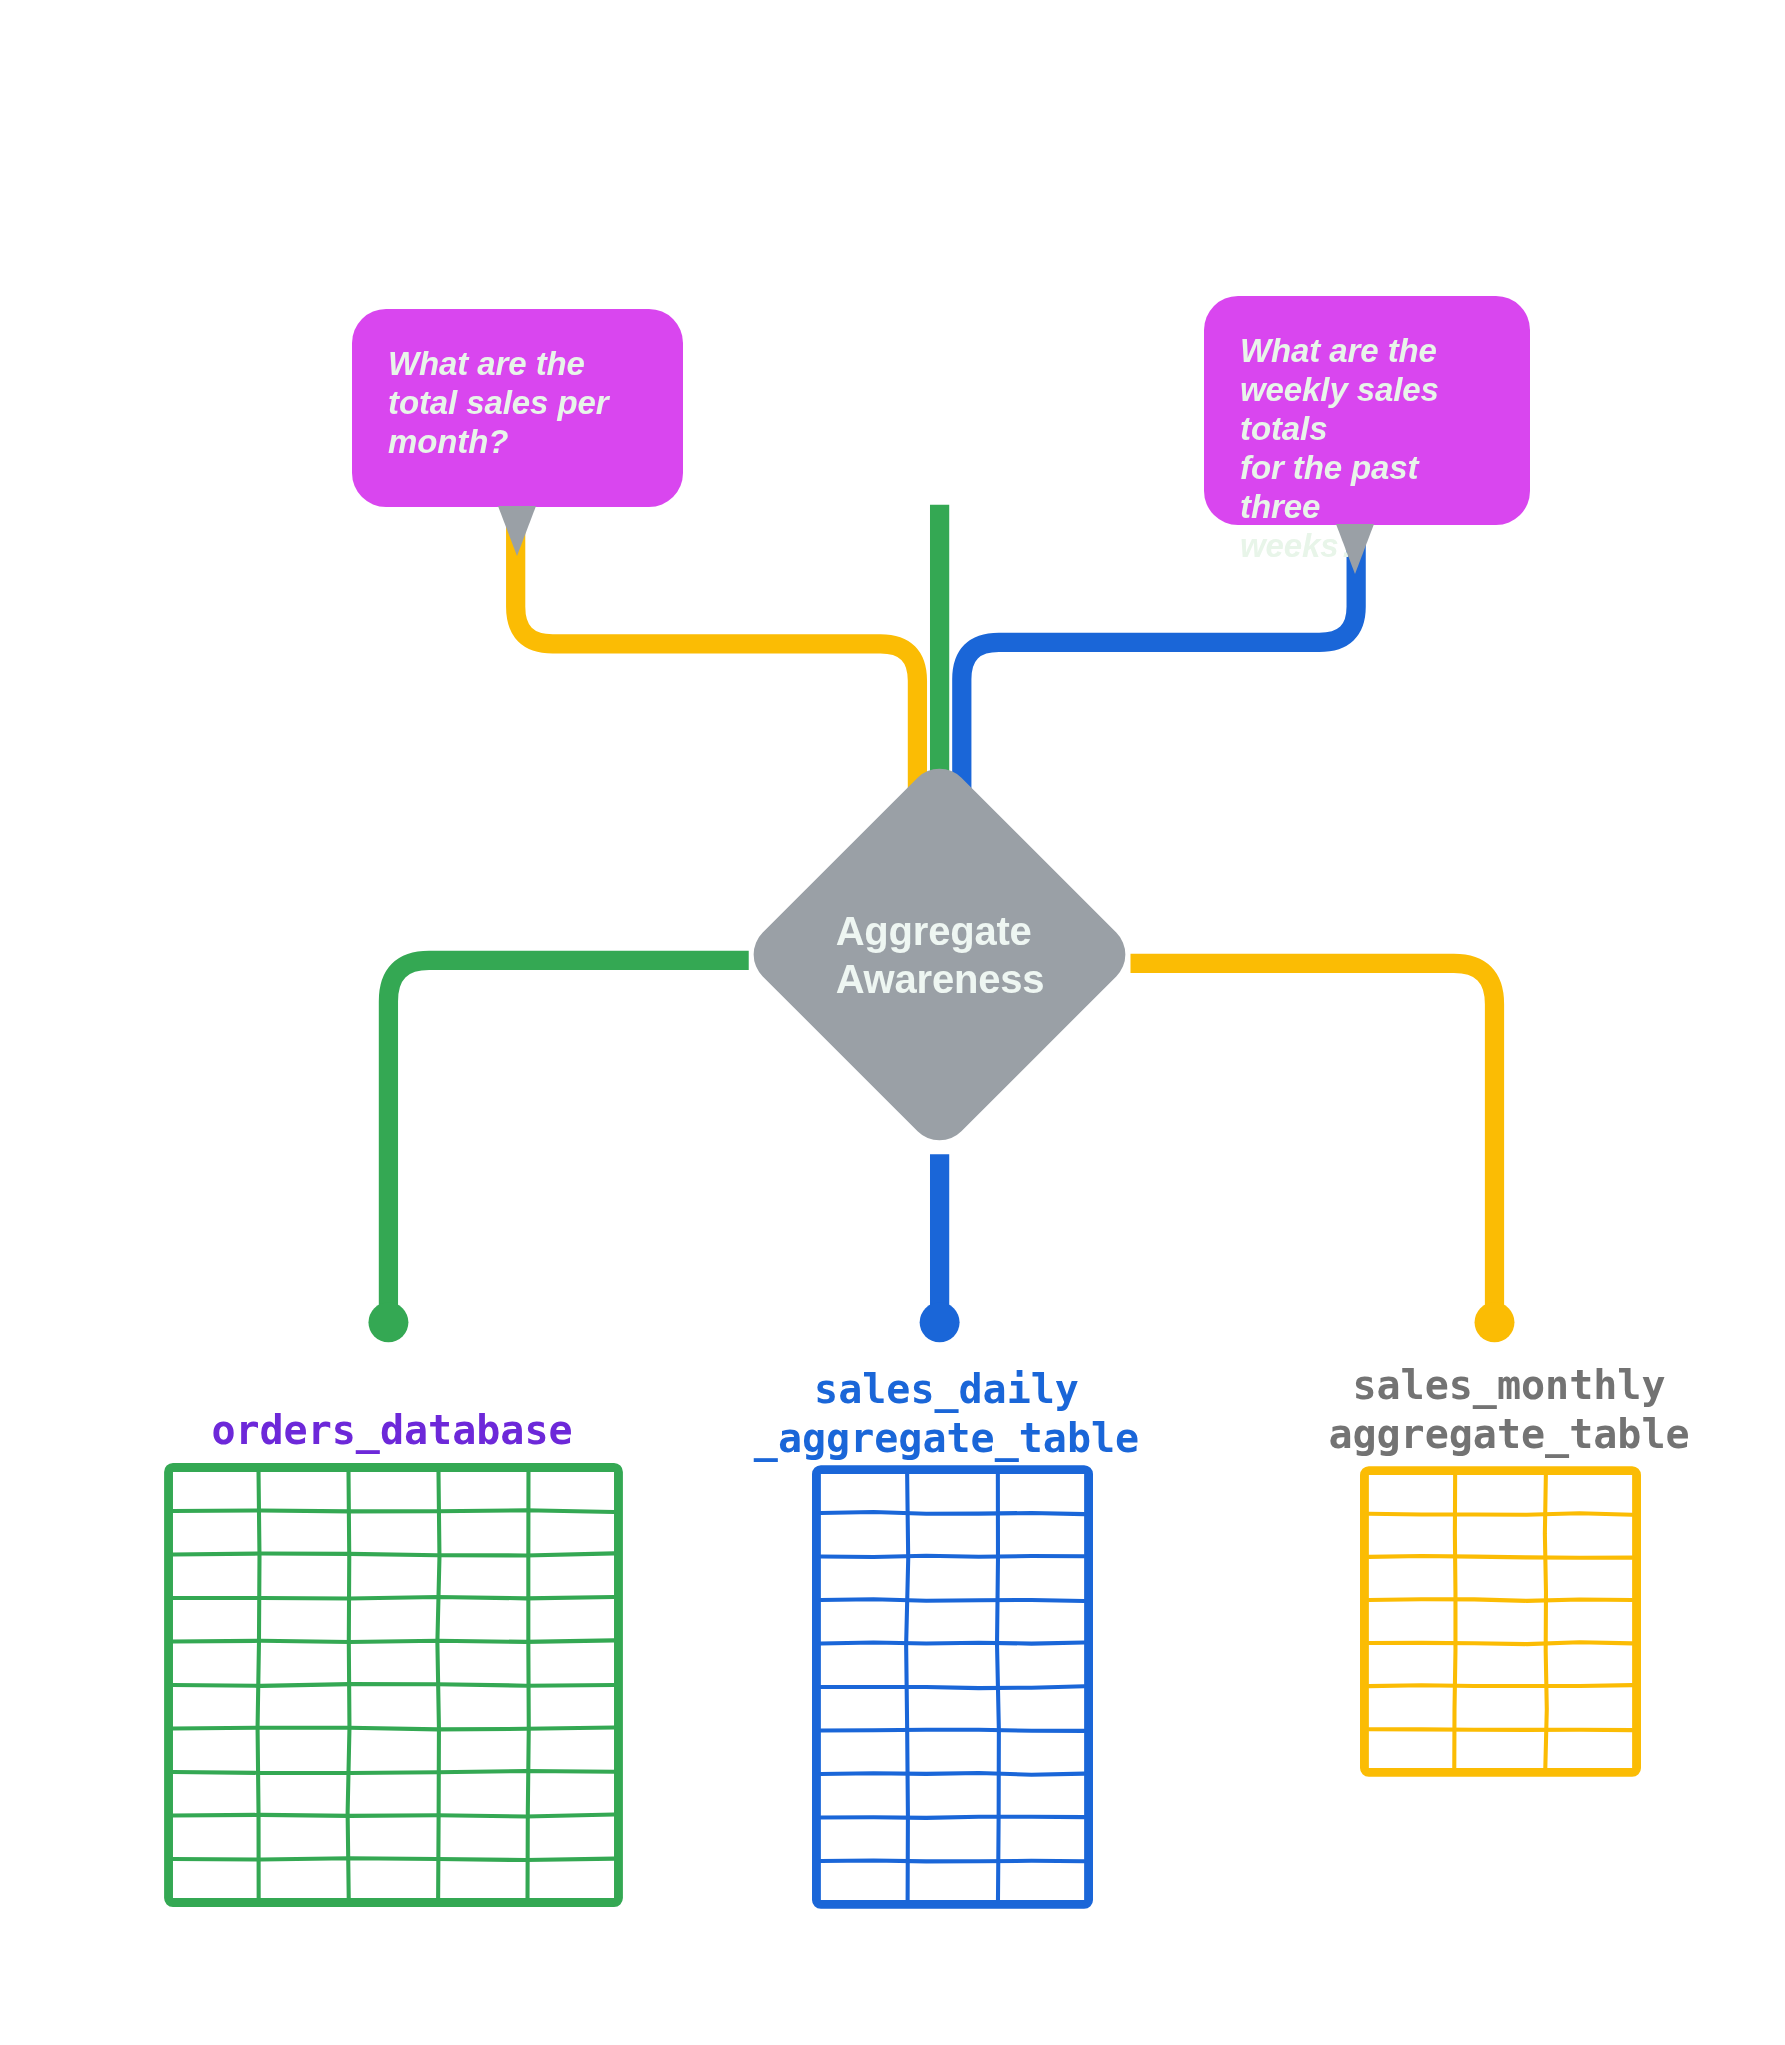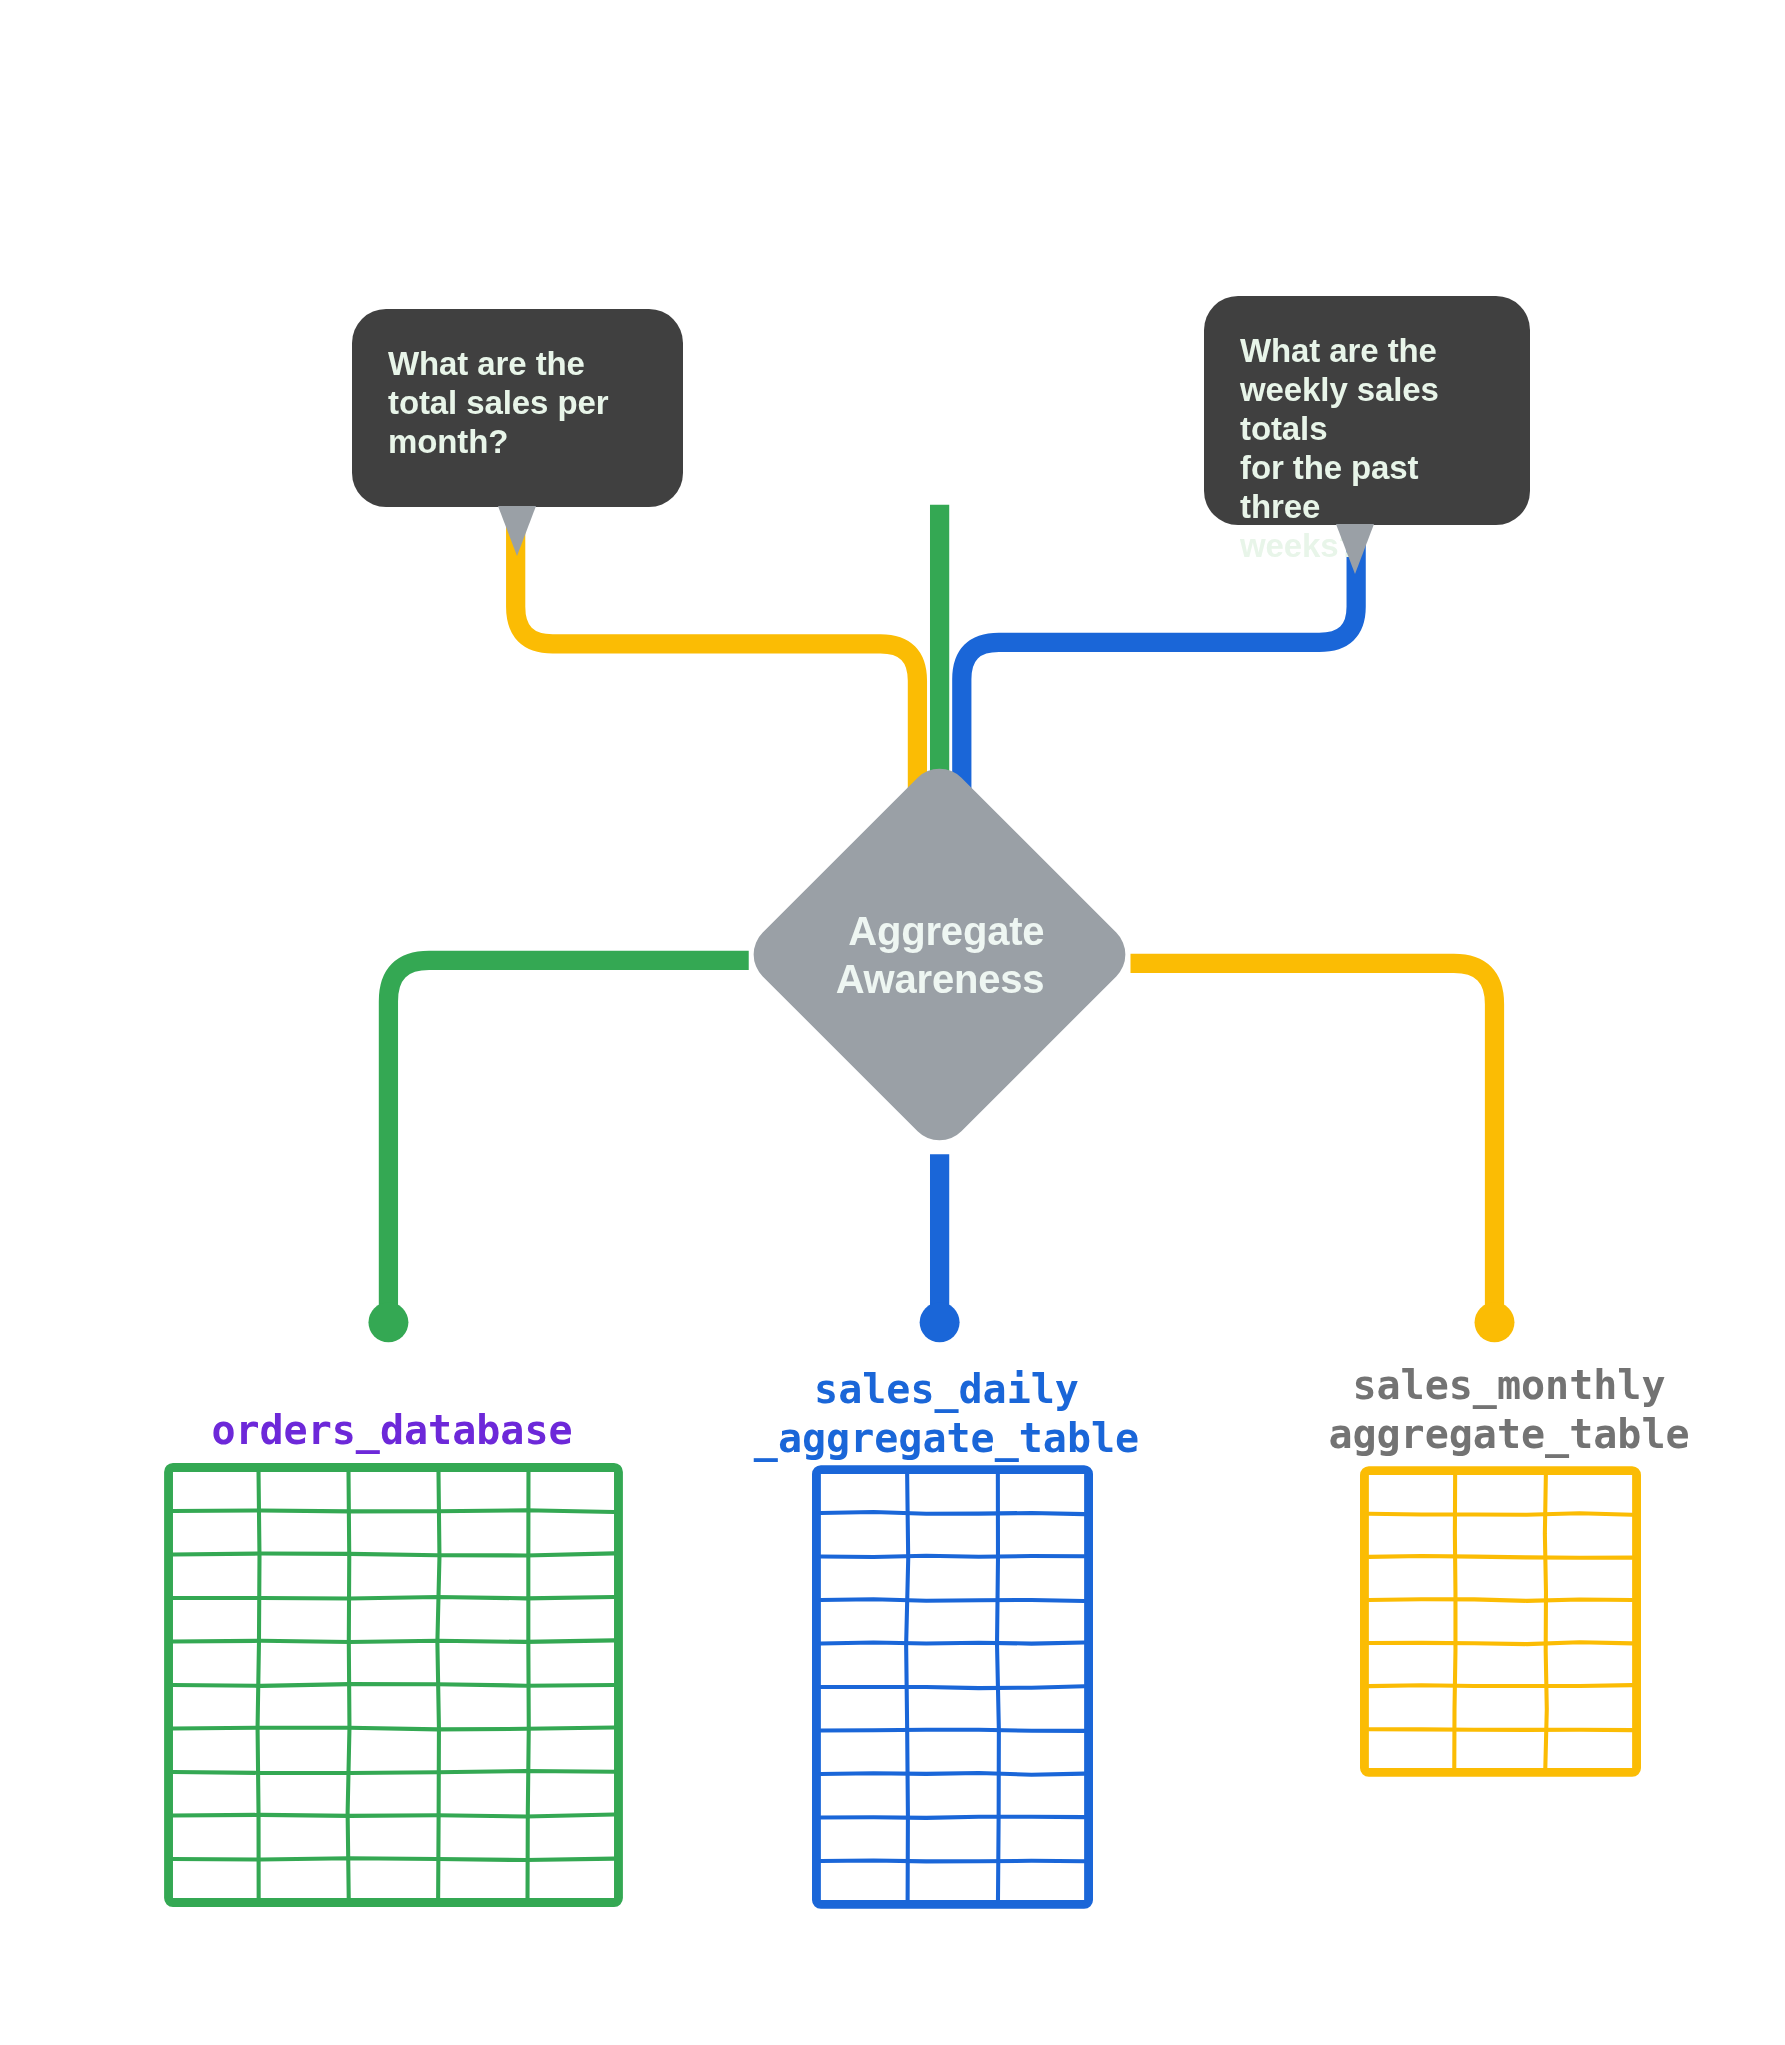--- a/index.html
+++ b/index.html
@@ -27,26 +27,27 @@
     position: absolute;
     left: 0; top: 0;
     width: 1786px;
     height: 2046px;
     pointer-events: none;
   }
 
   
   .bubble {
     position: absolute;
-    background: #404040;
+    background: #d946ef;
     border-radius: 34px;
     box-sizing: border-box;
     display: flex;
     align-items: flex-start;
     padding: 36px 33px 33px 36px;
+    font-style: italic;
   }
   .bubble-text {
     color: #e8f5e9;
     font-weight: bold;
     font-size: 33px;
     line-height: 1.18;
     letter-spacing: -0.1px;
     white-space: pre-line;
   }
   .bubble-tail {
@@ -81,21 +82,21 @@
     border-radius: 31px;
     transform: rotate(45deg);
   }
   #diamond-label {
     position: absolute;
     left: 0; top: 0;
     width: 394px; height: 394px;
     display: flex;
     align-items: center;
     justify-content: center;
-    text-align: right;
+    text-align: left;
     color: #eef6f2;
     font-weight: bold;
     font-size: 40px;
     line-height: 1.20;
     white-space: pre-line;
     letter-spacing: -0.2px;
   }
 
   
   .table-label {

